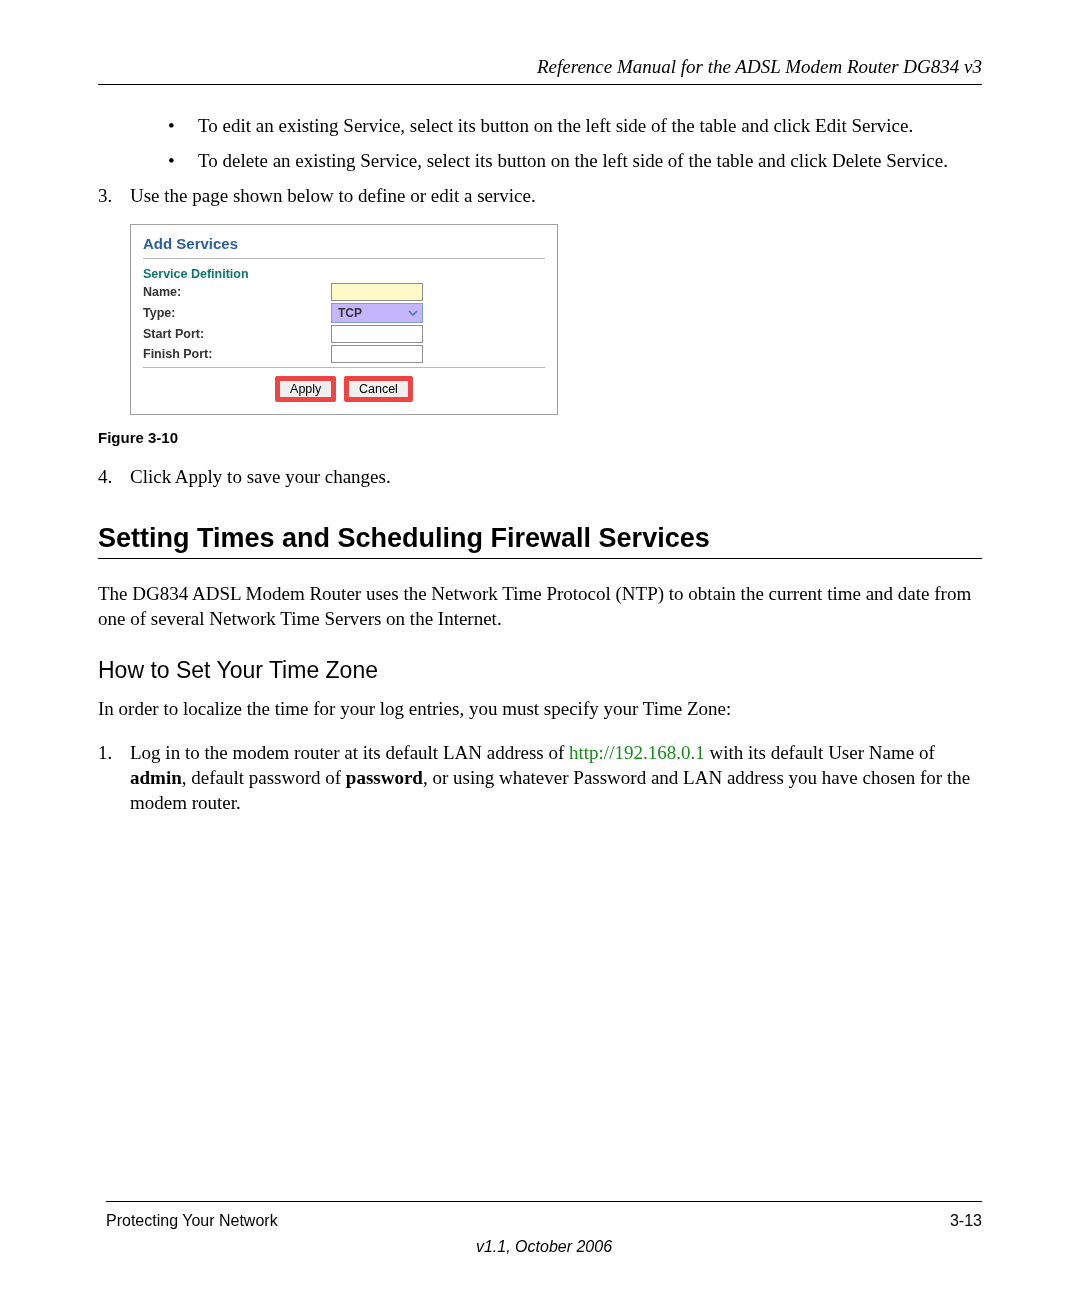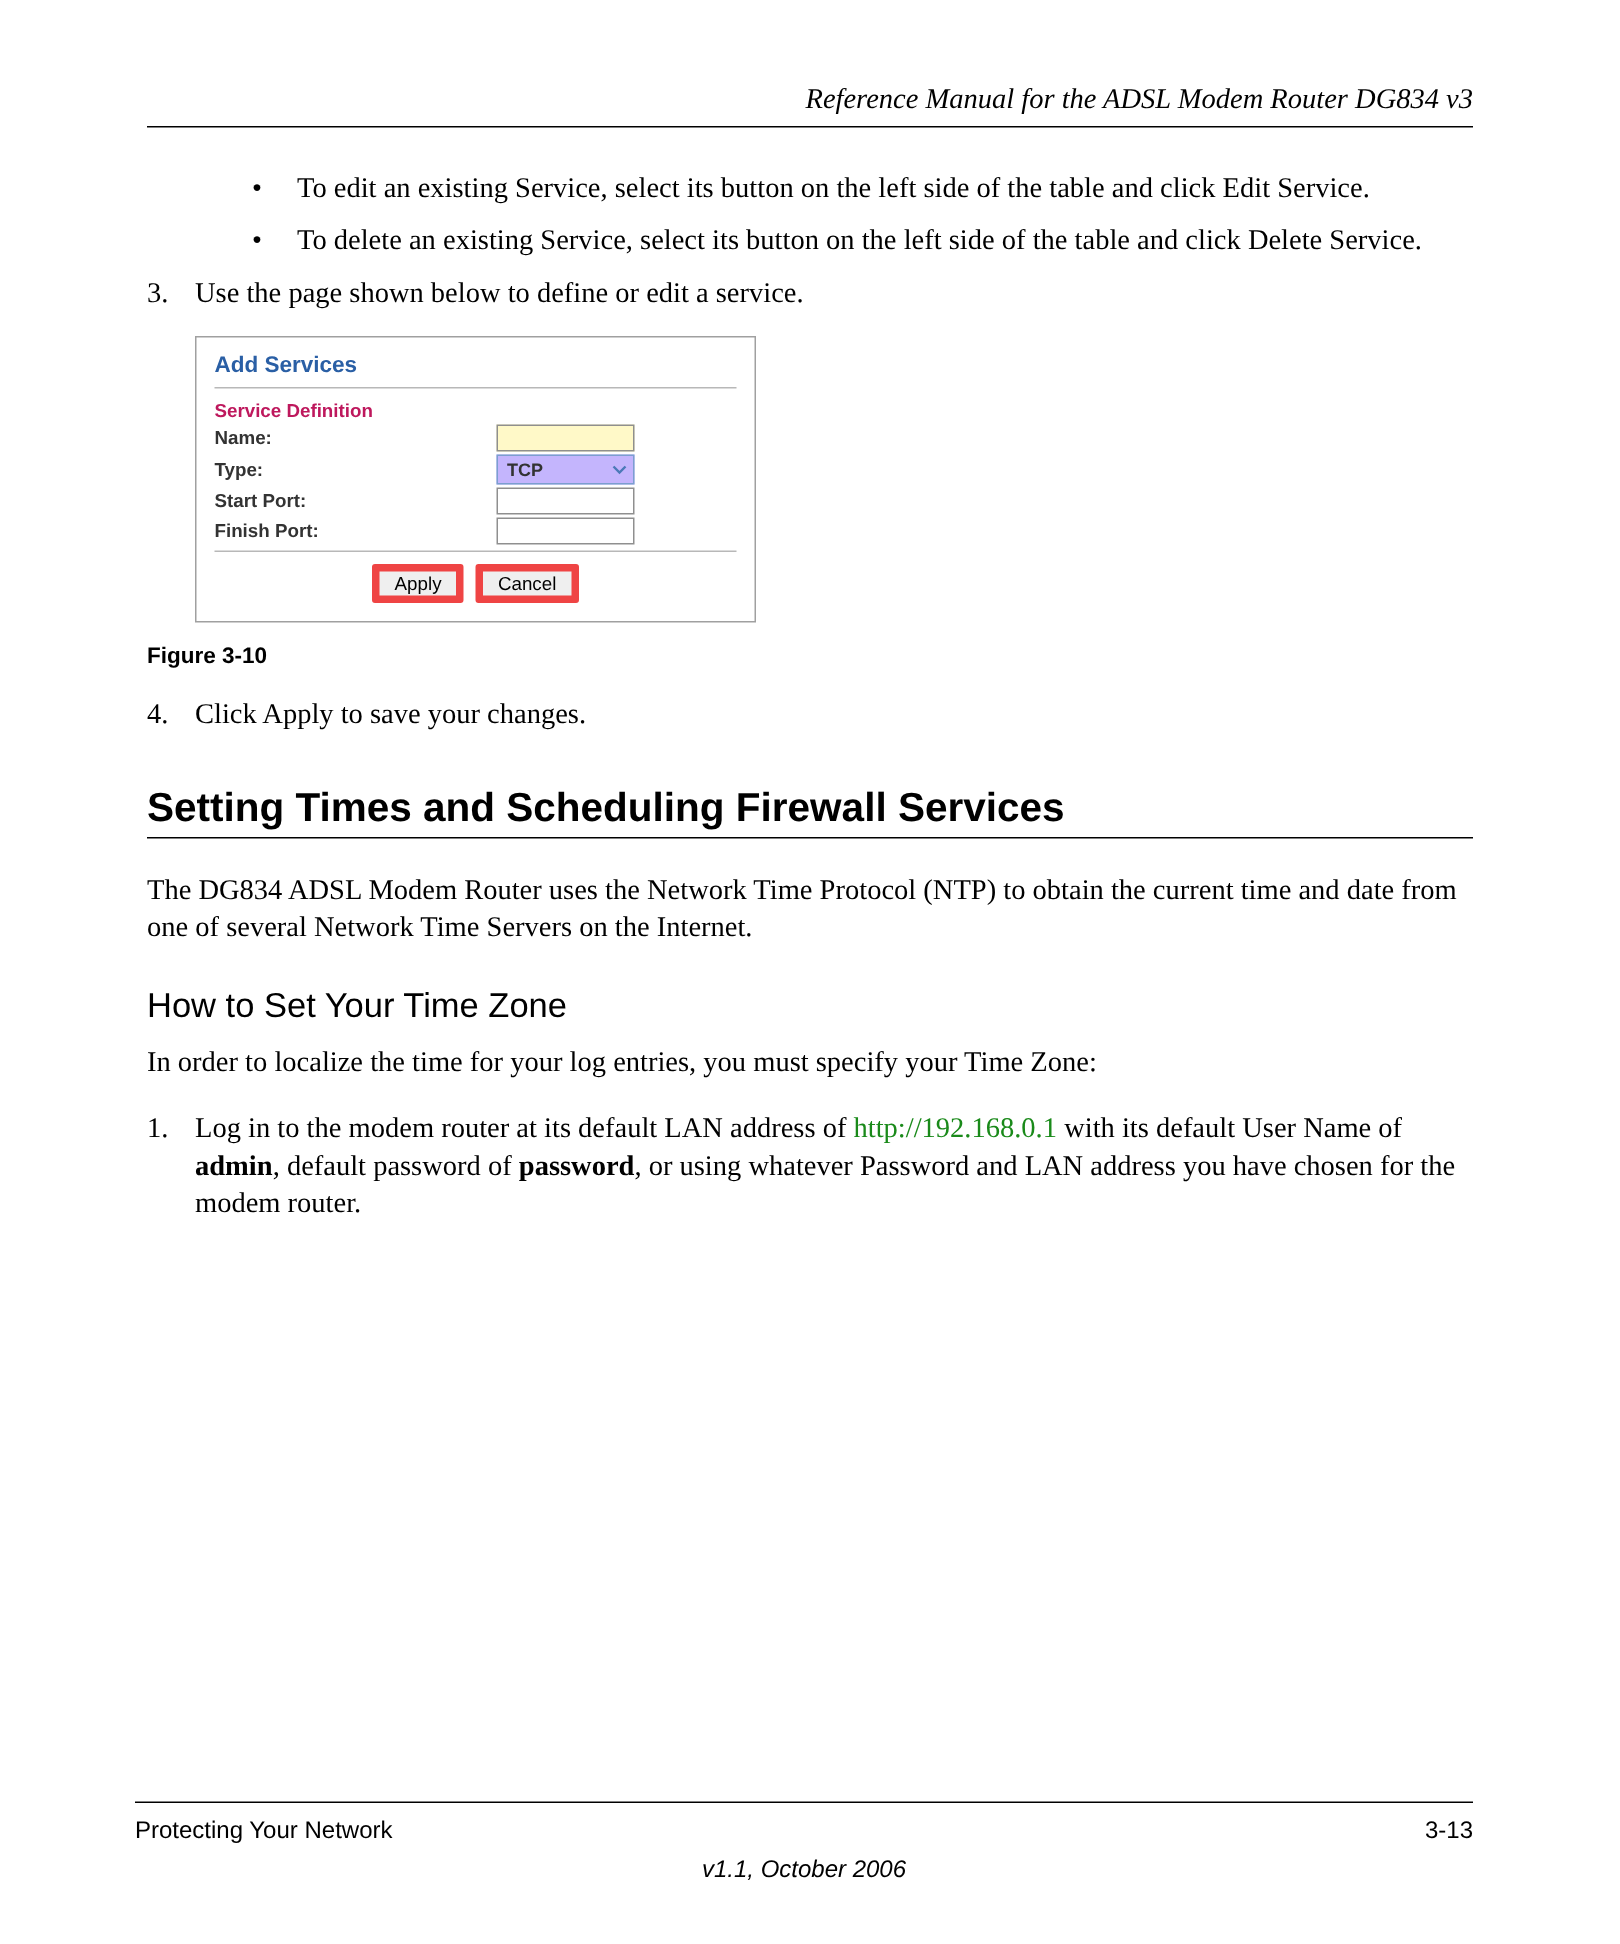--- a/index.html
+++ b/index.html
@@ -59,42 +59,42 @@
     width: 32px;
     flex: 0 0 32px;
   }
   .ordered .txt {
     flex: 1;
   }
   .figure-wrap {
     margin: 16px 0 8px 32px;
   }
   .dialog {
-    width: 374px;
+    width: 428px;
     border: 1px solid #a0a0a0;
     background: #fff;
     font-family: Arial, Helvetica, sans-serif;
     font-size: 13px;
     color: #333;
     padding: 8px 12px 12px 12px;
     box-sizing: border-box;
   }
   .dlg-title {
     color: #2a5fa5;
     font-weight: bold;
     font-size: 15px;
     margin: 2px 0 6px 0;
   }
   .dlg-rule {
     border: none;
     border-top: 1px solid #b8b8b8;
     margin: 4px 0 8px 0;
   }
   .dlg-section {
-    color: #be185d;
+    color: #0f766e;
     font-weight: bold;
     font-size: 12.5px;
     margin-bottom: 2px;
   }
   .dlg-row {
     display: flex;
     align-items: center;
     margin: 2px 0;
     font-size: 12.5px;
     font-weight: bold;
@@ -175,21 +175,21 @@
     font-weight: normal;
     margin: 26px 0 12px 0;
   }
   .link {
     color: #1a8a1a;
     cursor: pointer;
   }
   .bold { font-weight: bold; }
   .footer {
     position: absolute;
-    left: 90px;
+    left: 106px;
     right: 98px;
     bottom: 40px;
     font-family: Arial, Helvetica, sans-serif;
   }
   .footer-rule {
     border: none;
     border-top: 1.5px solid #000;
     margin: 0 0 10px 0;
   }
   .footer-row {

